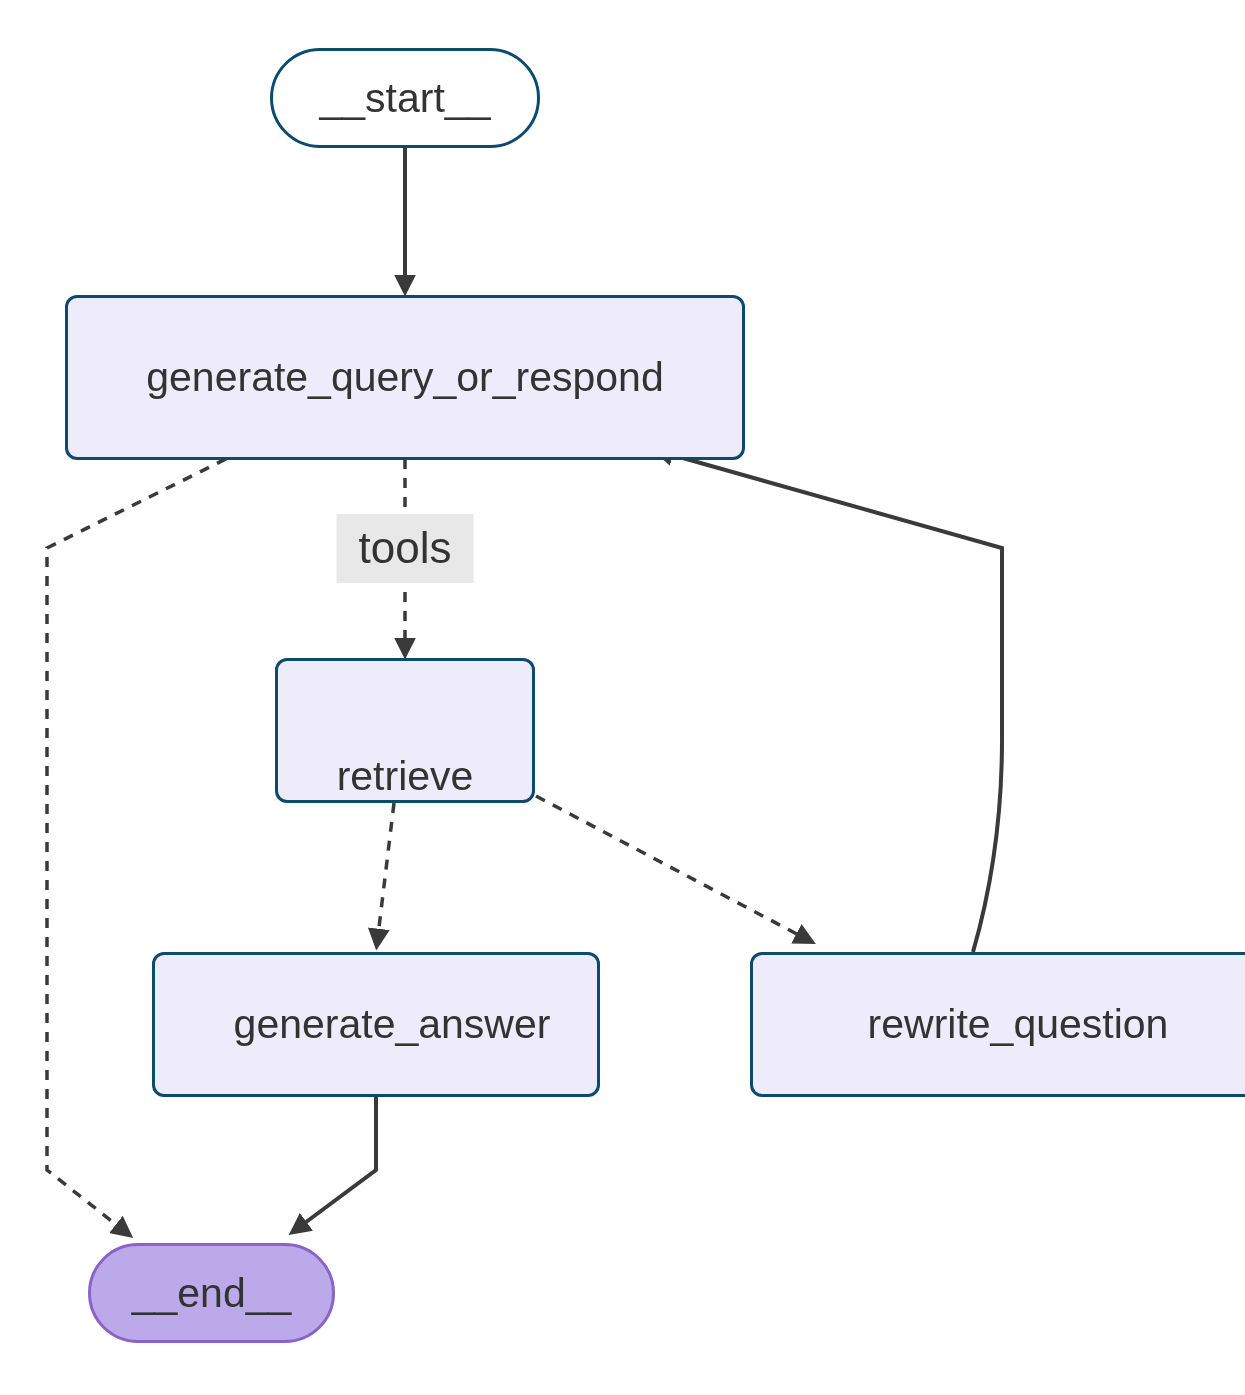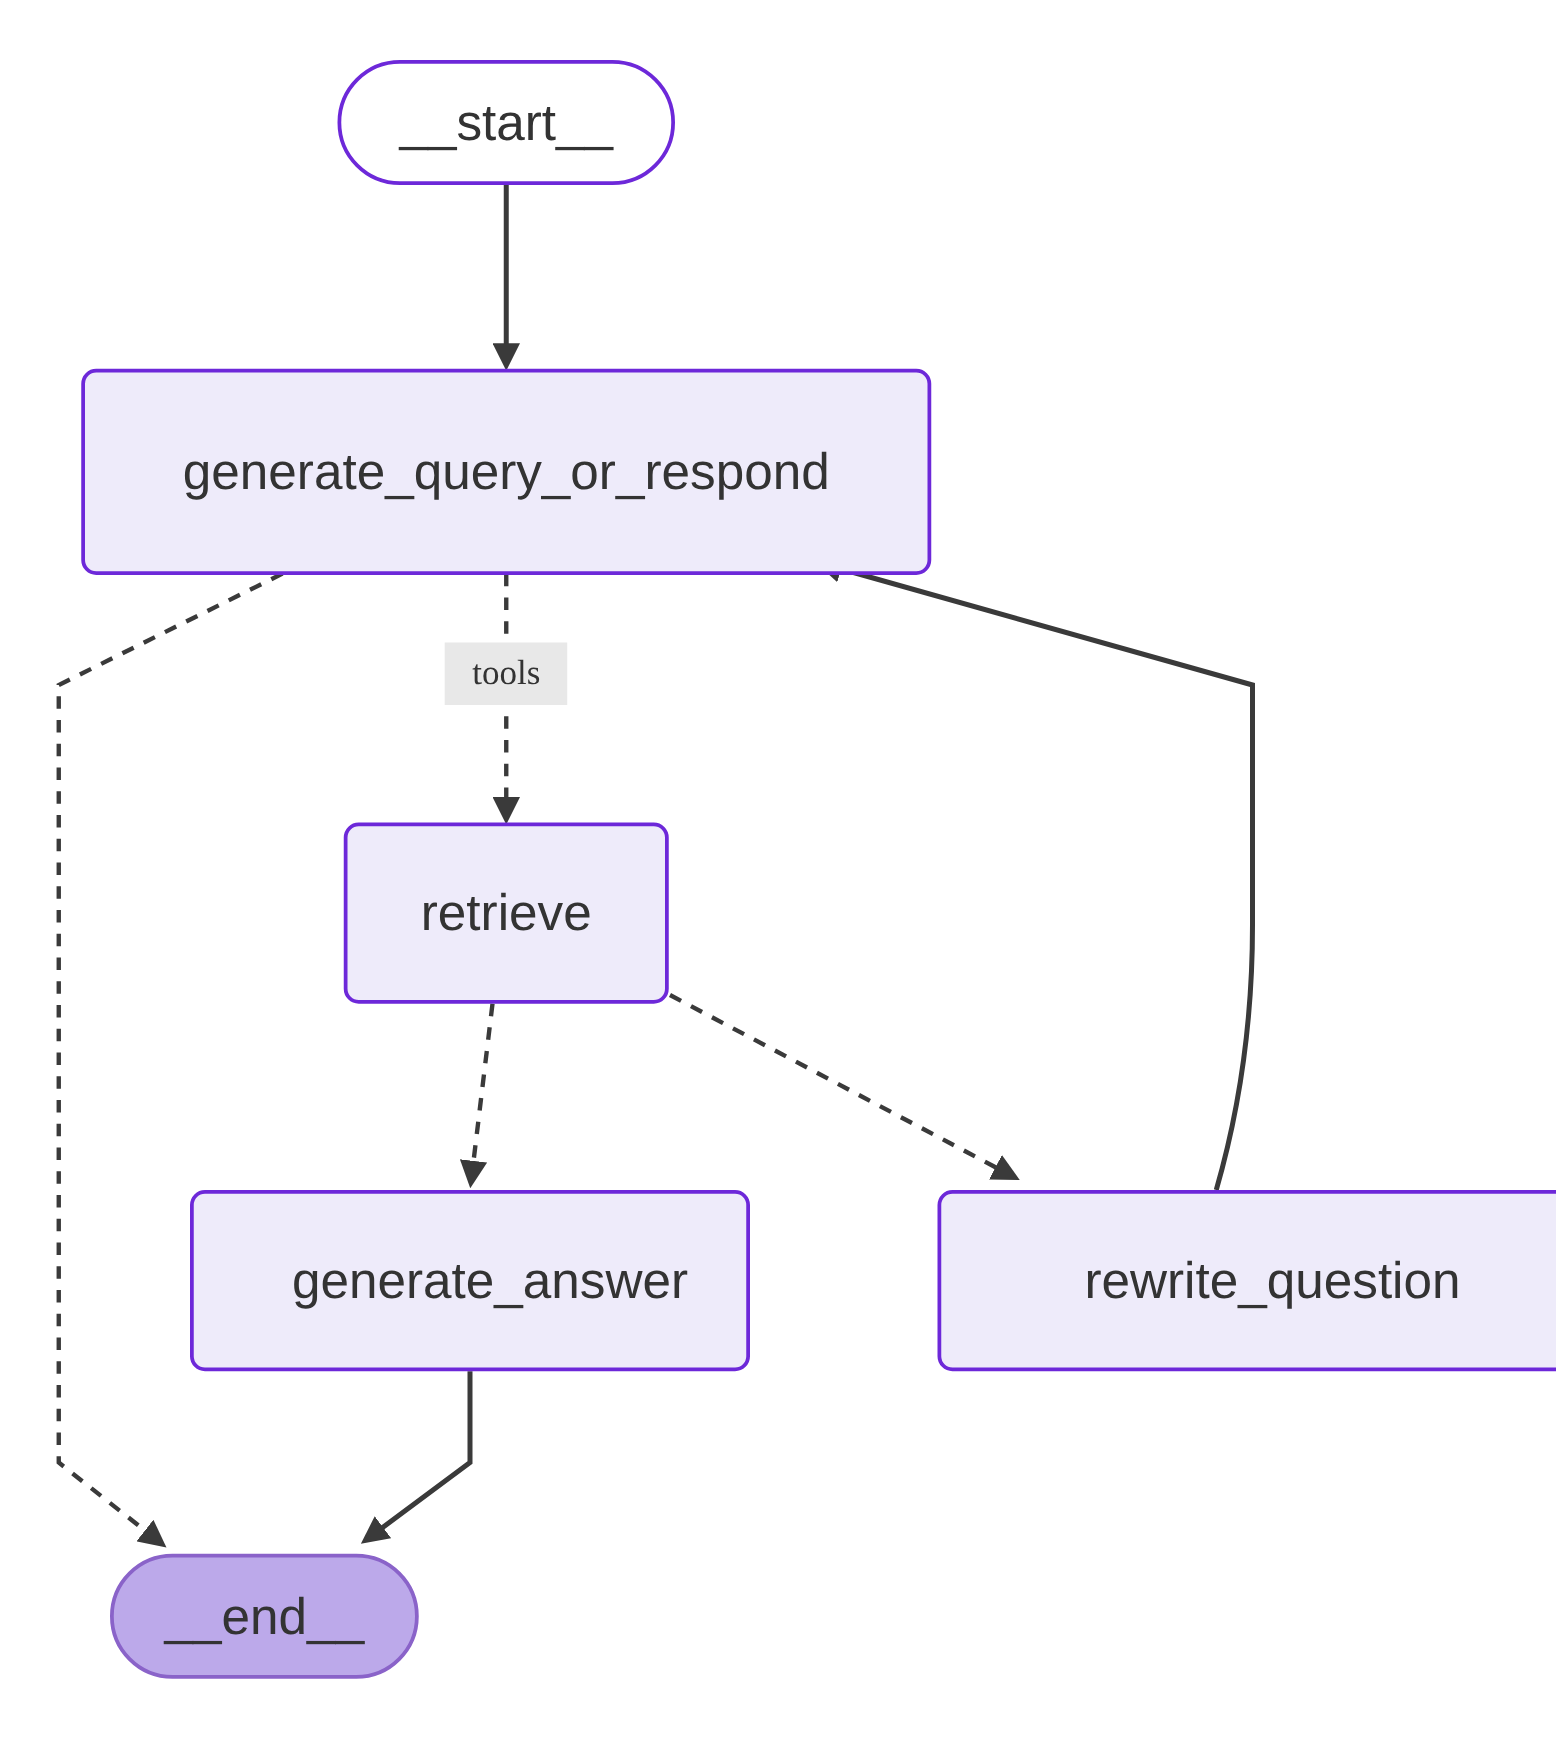--- a/index.html
+++ b/index.html
@@ -23,55 +23,54 @@
   }
   .edge-dashed {
     fill: none;
     stroke: #3A3A3A;
     stroke-width: 3.5;
     stroke-dasharray: 10 9;
   }
   .node {
     position: absolute;
     box-sizing: border-box;
-    border: 3px solid #6d28d9;
+    border: 3px solid #0c4a6e;
     background: #EEEBFA;
     border-radius: 12px;
     display: flex;
     align-items: center;
     justify-content: center;
     font-size: 41px;
     color: #333333;
     white-space: nowrap;
   }
   .stadium { border-radius: 52px; }
   #node-start {
     left: 270px; top: 48px; width: 270px; height: 100px;
     background: #FFFFFF;
   }
   #node-gqor { left: 65px; top: 295px; width: 680px; height: 165px; }
-  #node-retrieve { left: 275px; top: 658px; width: 260px; height: 145px; }
+  #node-retrieve { left: 275px; top: 658px; width: 260px; height: 145px; align-items: flex-end; }
   #node-generate-answer { left: 152px; top: 952px; width: 448px; height: 145px; padding-left: 32px; }
   #node-rewrite-question { left: 750px; top: 952px; width: 536px; height: 145px; }
   #node-end {
     left: 88px; top: 1243px; width: 247px; height: 100px;
     background: #BCA9EA;
     border-color: #8A63C9;
   }
   .edge-label {
     position: absolute;
     left: 405px; top: 514px;
     transform: translateX(-50%);
     background: #E8E8E8;
     color: #333333;
-    font-size: 28px;
+    font-size: 44px;
     padding: 8px 22px;
     line-height: 1.2;
     white-space: nowrap;
-    font-family: Liberation Serif, serif;
   }
 </style>
 </head>
 <body>
 
 <div id="canvas">
 
   <svg id="edges" viewBox="0 0 1245 1395" xmlns="http://www.w3.org/2000/svg">
     <defs>
       <marker id="arrowhead" viewBox="0 0 10 10" refX="7" refY="5" markerWidth="22" markerHeight="22" markerUnits="userSpaceOnUse" orient="auto">

